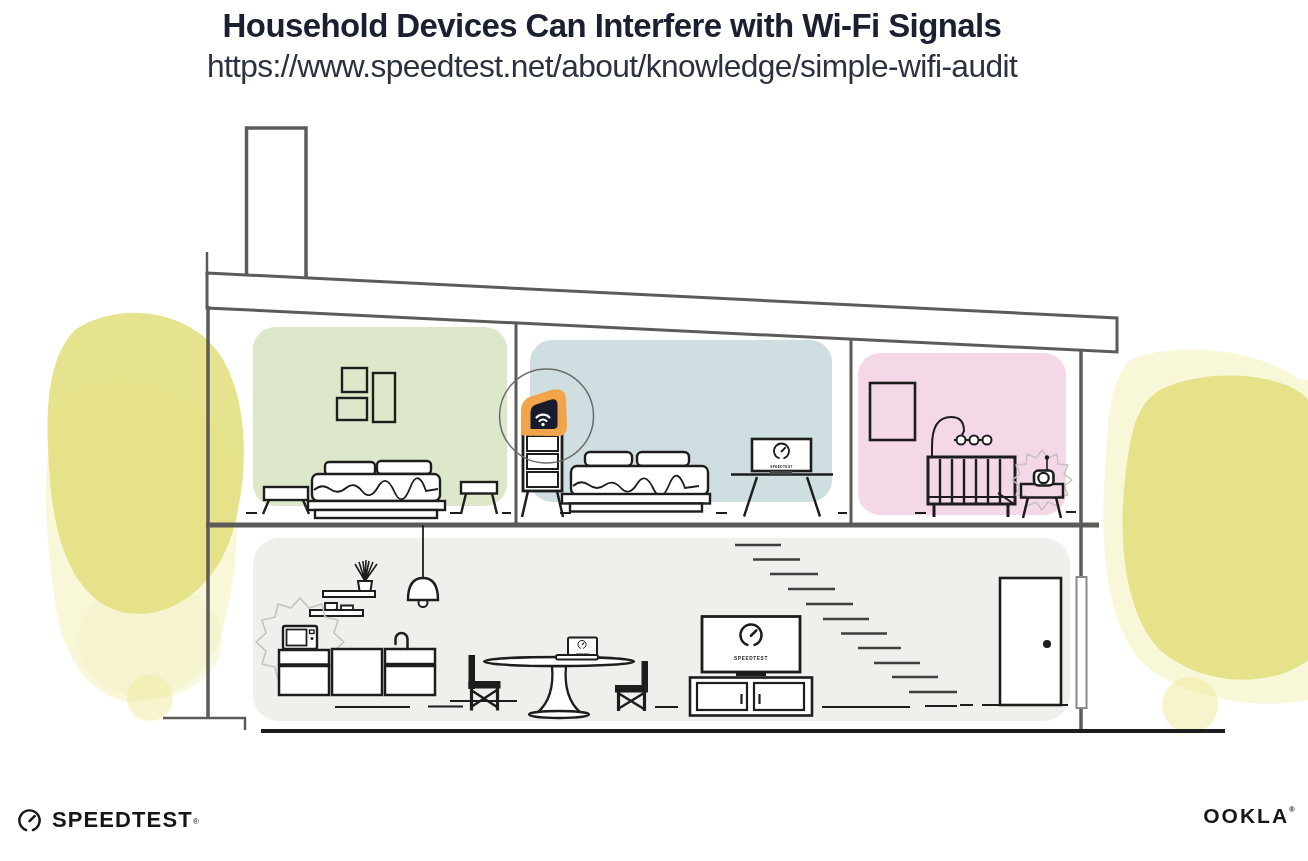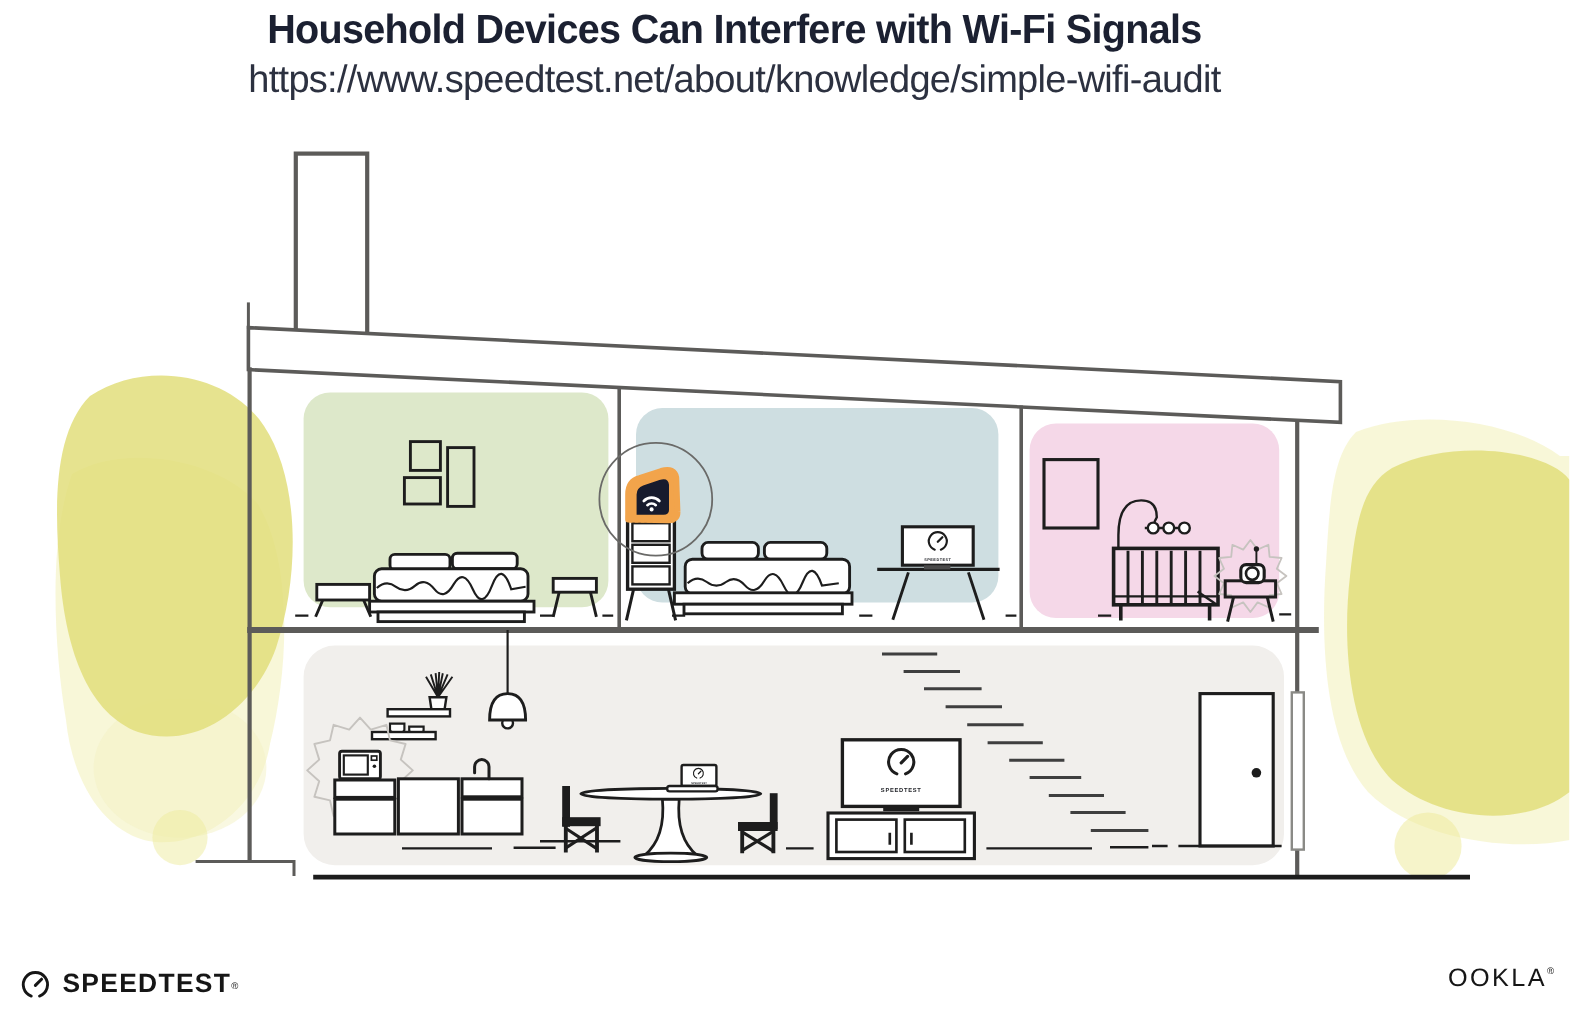--- a/index.html
+++ b/index.html
@@ -20,21 +20,21 @@
   .scene text{font-family:"Liberation Sans",sans-serif;font-weight:700;fill:#23252a;}
   .footer-left{
     position:absolute;left:16px;top:803px;height:34px;
     display:flex;align-items:center;color:#161616;
   }
   .footer-left .logo-gauge{width:27px;height:27px;margin-right:9px;color:#161616;}
   .footer-left .st-text{font-size:22px;font-weight:700;letter-spacing:1.1px;}
   .footer-left sup,.footer-right sup{font-size:8px;vertical-align:top;line-height:1;position:relative;top:2px;}
   .footer-right{
     position:absolute;right:11px;top:804px;color:#161616;
-    font-size:21px;font-weight:400;letter-spacing:2px;
+    font-size:21px;font-weight:700;letter-spacing:2px;
   }
 </style>
 </head>
 <body>
 
 <div class="header">
   <h1>Household Devices Can Interfere with Wi-Fi Signals</h1>
   <div class="url">https://www.speedtest.net/about/knowledge/simple-wifi-audit</div>
 </div>
 

